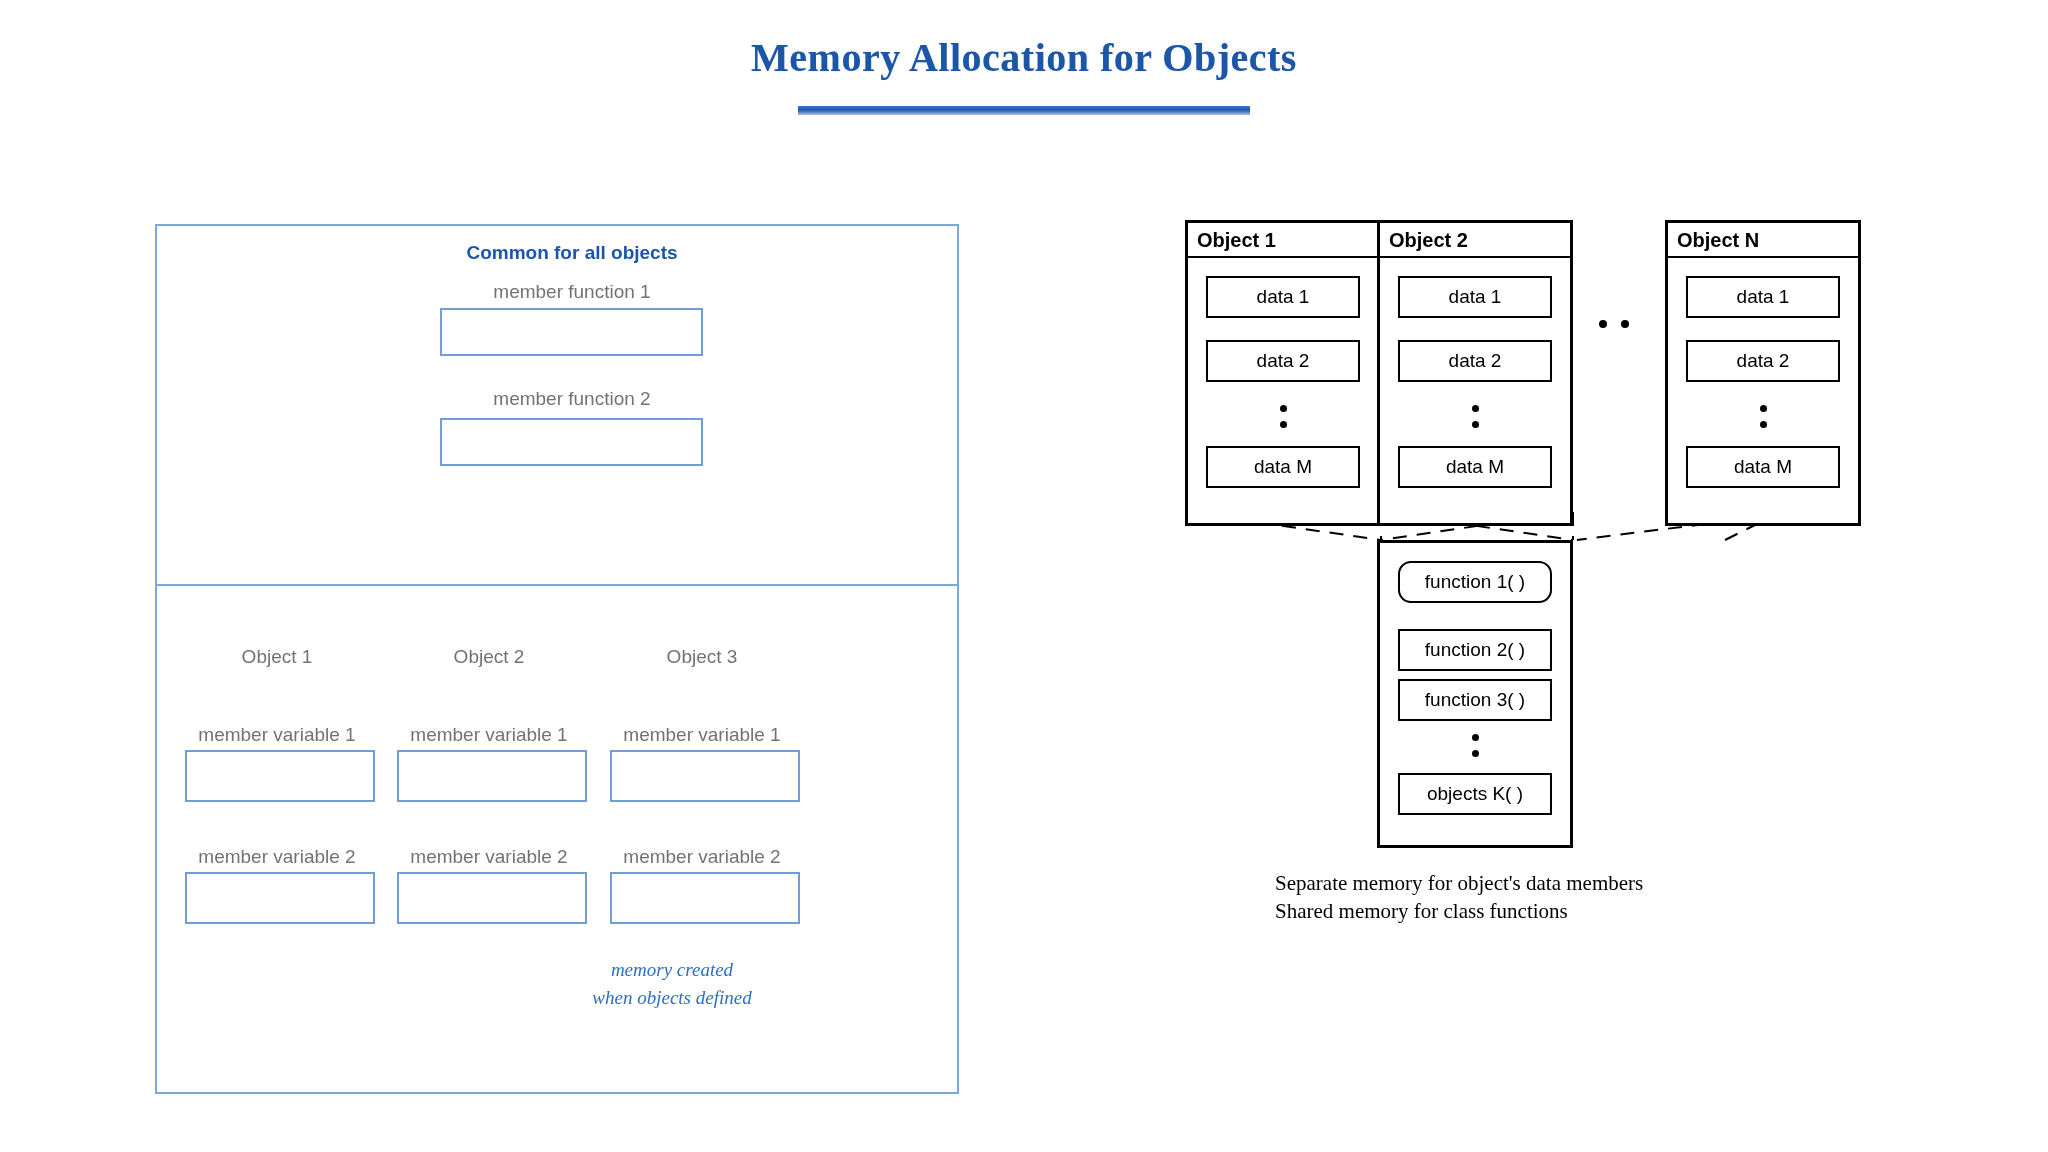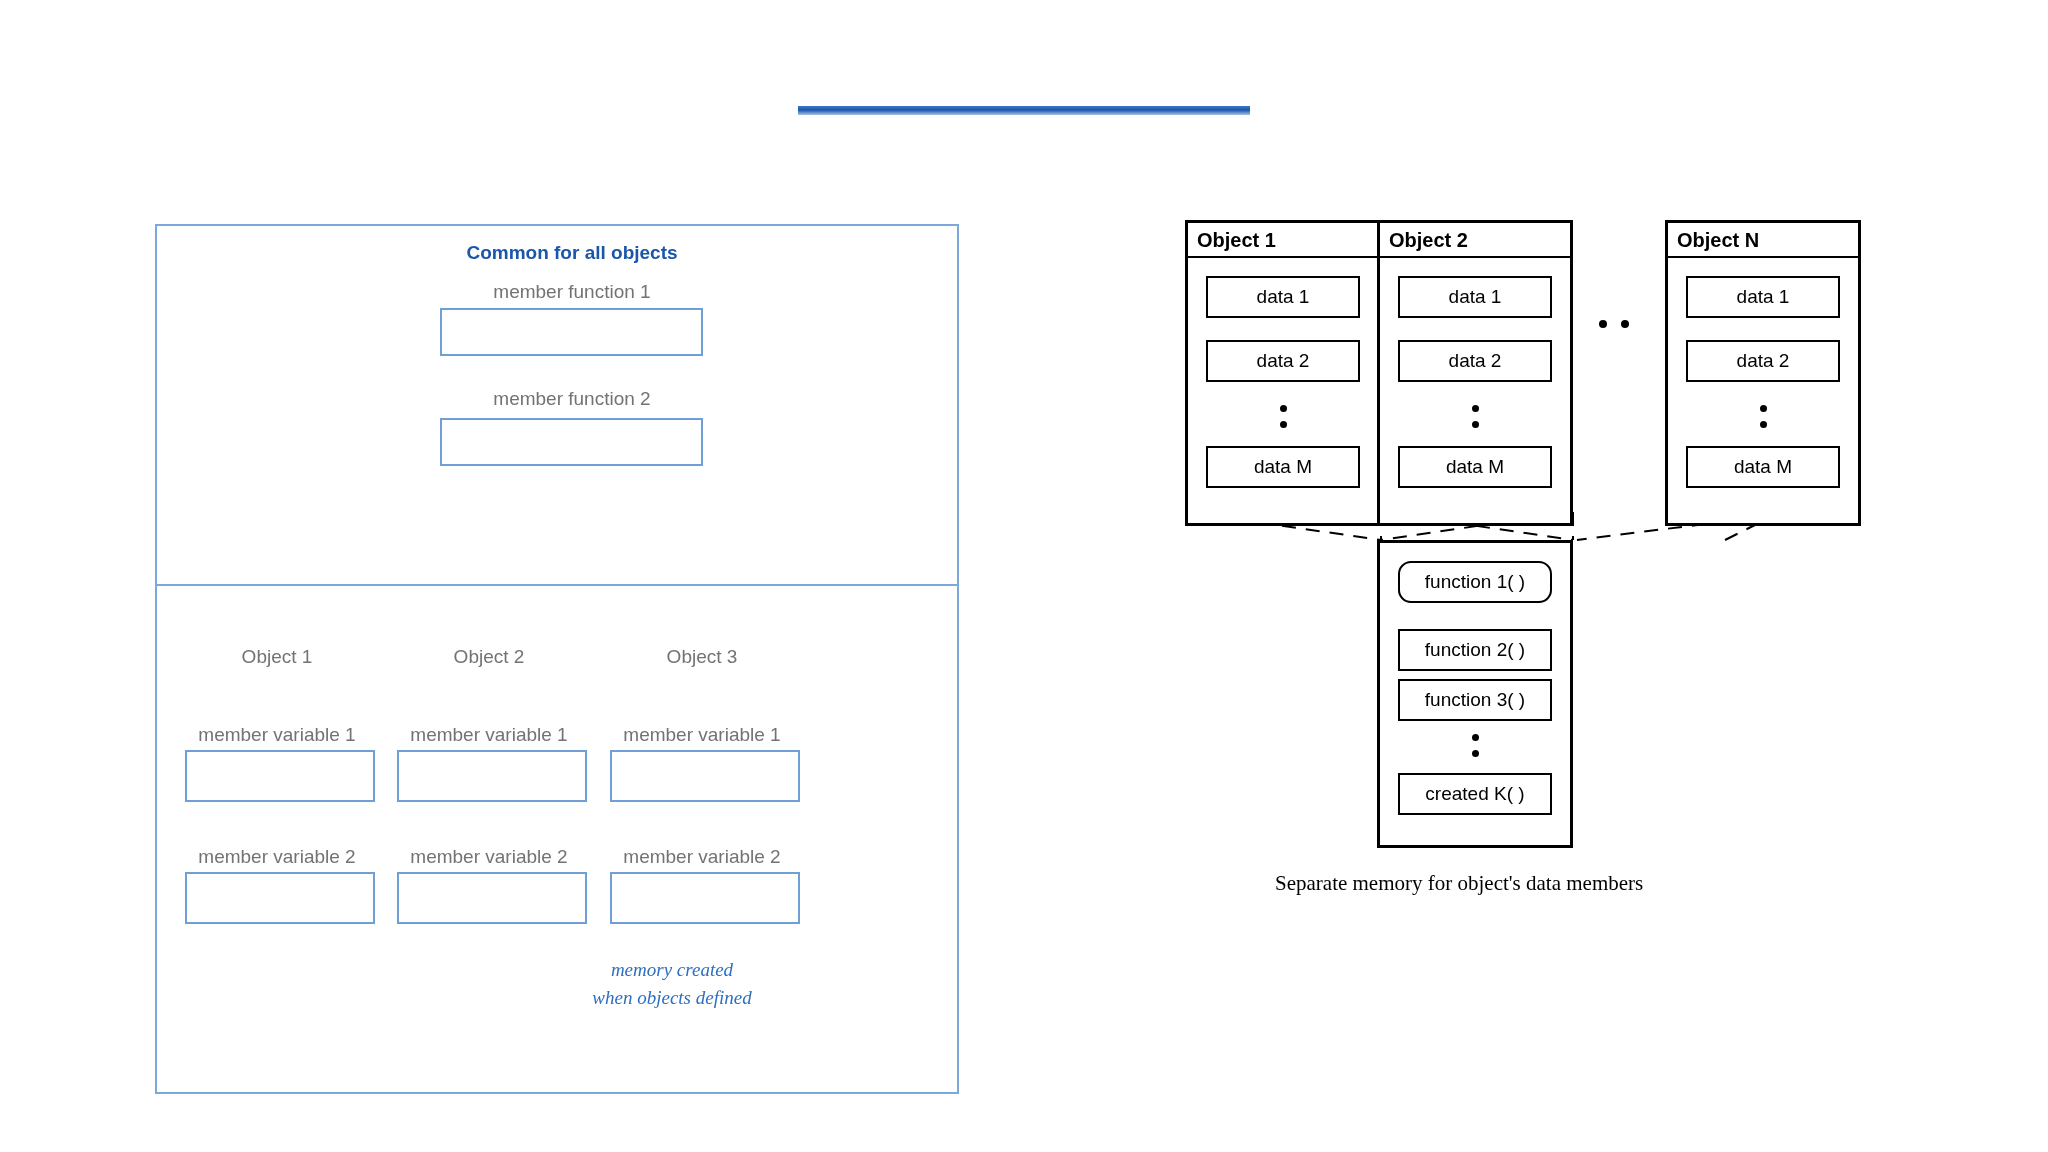--- a/index.html
+++ b/index.html
@@ -190,20 +190,21 @@
     top: 0;
     width: 820px;
     height: 920px;
     pointer-events: none;
   }
 </style>
 </head>
 <body>
 
 <div id="title-block">
+  <div id="page-title">Memory Allocation for Objects</div>
   <div id="title-underline"></div>
 </div>
 
 <div id="left-panel">
 
   <div id="left-panel-divider"></div>
 
   <div class="blue-label bold" style="left:260px; top:16px; width:310px; text-align:center;">Common for all objects</div>
 
   <div class="blue-label" style="left:260px; top:55px; width:310px; text-align:center;">member function 1</div>
@@ -302,19 +303,20 @@
   </div>
 
   <div id="func-col">
     <div class="item-box" style="top:18px;border-radius:13px;">function 1( )</div>
     <div class="item-box" style="top:86px;">function 2( )</div>
     <div class="item-box" style="top:136px;">function 3( )</div>
     <div class="vdots" style="top:182px;">
         <span></span>
         <span></span>
       </div>
-    <div class="item-box" style="top:230px;">created K( )</div>
+    <div class="item-box" style="top:230px;">objects K( )</div>
   </div>
 
   <div id="caption-block">
     <div>Separate memory for object's data members</div>
+    <div>Shared memory for class functions</div>
   </div>
 </div>
 
 </body></html>

